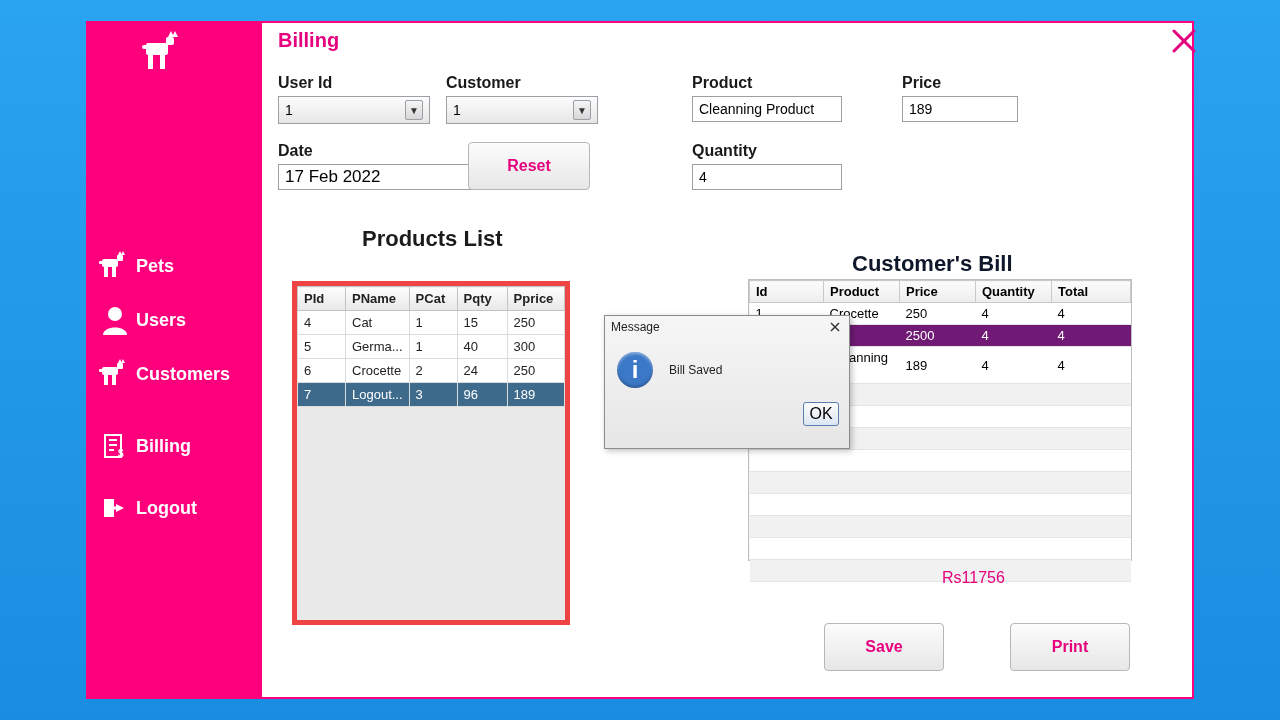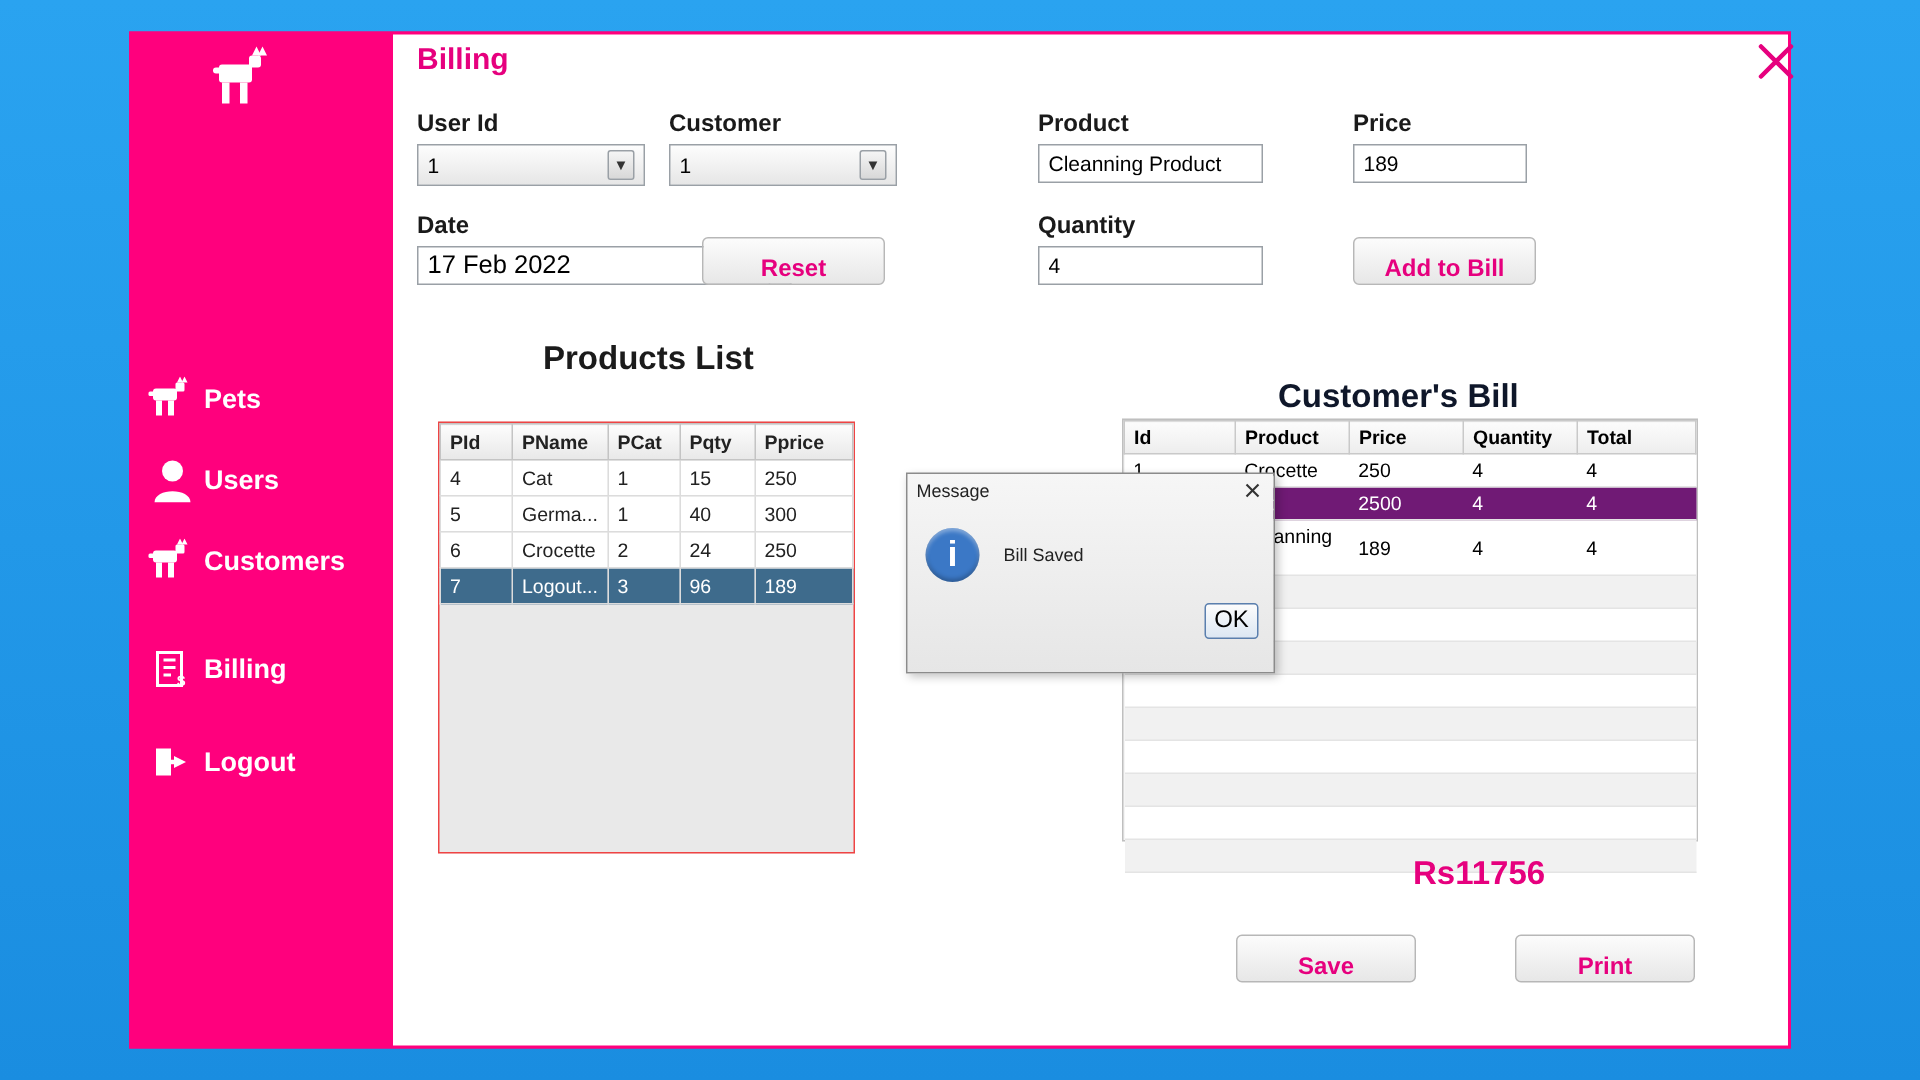--- a/index.html
+++ b/index.html
@@ -67,32 +67,32 @@
 }
 .datebox { width:150px; display:flex; }
 .datebox input { flex:1; height:26px; border:1px solid #9aa0a6; border-right:none; padding:0 6px; font-size:17px; }
 .datebox .calbtn {
   width:30px; height:26px; border:1px solid #9aa0a6; border-radius:2px;
   background:linear-gradient(#fcfcfc,#e0e0e0);
   display:flex; align-items:center; justify-content:center; font-size:12px;
 }
 
 .btn {
-  height:32px; padding: 12px 18px;
+  height:48px; padding: 12px 18px;
   border:1px solid #b7b7b7; border-radius:4px;
   background:linear-gradient(#fcfcfc,#e7e7e7);
   color:#e6007e; font-weight:700; font-size:16px;
   cursor:pointer;
 }
 
 .products-heading { font-size:22px; font-weight:700; color:#1b1b1b; margin:36px 0 10px 84px; }
 .products-grid {
   position:absolute; left:30px; top:258px;
-  width:278px; height:288px;
-  border:1px solid #ef4444; background:#e9e9e9;
+  width:278px; height:344px;
+  border:5px solid #ef4444; background:#e9e9e9;
 }
 table.grid { width:100%; border-collapse:collapse; font-size:13px; }
 table.grid th {
   background:linear-gradient(#fdfdfd,#e8e8e8);
   border:1px solid #c4c4c4;
   text-align:left; padding:4px 6px; font-weight:600; color:#222;
 }
 table.grid td {
   border:1px solid #dcdcdc; padding:4px 6px; color:#222; background:#fff;
 }
@@ -112,21 +112,21 @@
   background:linear-gradient(#fcfcfc,#ededed);
   border:1px solid #c9c9c9; text-align:left; padding:3px 6px; font-weight:600;
 }
 table.bill td { border-bottom:1px solid #e4e4e4; padding:3px 6px; background:#fff; }
 table.bill tr.hl td { background:#701a75; color:#fff; }
 table.bill tr.stripe td { background:#f1f1f1; }
 table.bill td.empty { height:22px; }
 
 .total-label {
   position:absolute; left:680px; top:546px;
-  color:#e6007e; font-size:22px; font-weight:700;
+  color:#e6007e; font-size:16px; font-weight:400;
 }
 
 .save-btn { position:absolute; left:562px; top:600px; width:120px; }
 .print-btn { position:absolute; left:748px; top:600px; width:120px; }
 
 
 .dialog {
   position:absolute; left:516px; top:292px;
   width:246px; height:134px;
   background:linear-gradient(#f6f6f6,#e6e6e6);
@@ -298,21 +298,20 @@
               </svg>
           </div>
         </div>
       </div>
       <button class="btn" style="margin-left:16px; width:122px;">Reset</button>
 
       <div class="field" style="margin-left:102px;">
         <label>Quantity</label>
         <input class="textbox" value="4" style="">
       </div>
-      <button class="btn" style="margin-left:36px; width:122px;">Add to Bill</button>
     </div>
 
     <div class="products-heading">Products List</div>
 
     <div class="products-grid">
       <table class="grid">
         <thead>
             <tr>
           <th style="width:48px">PId</th>
           <th style="width:56px">PName</th>

